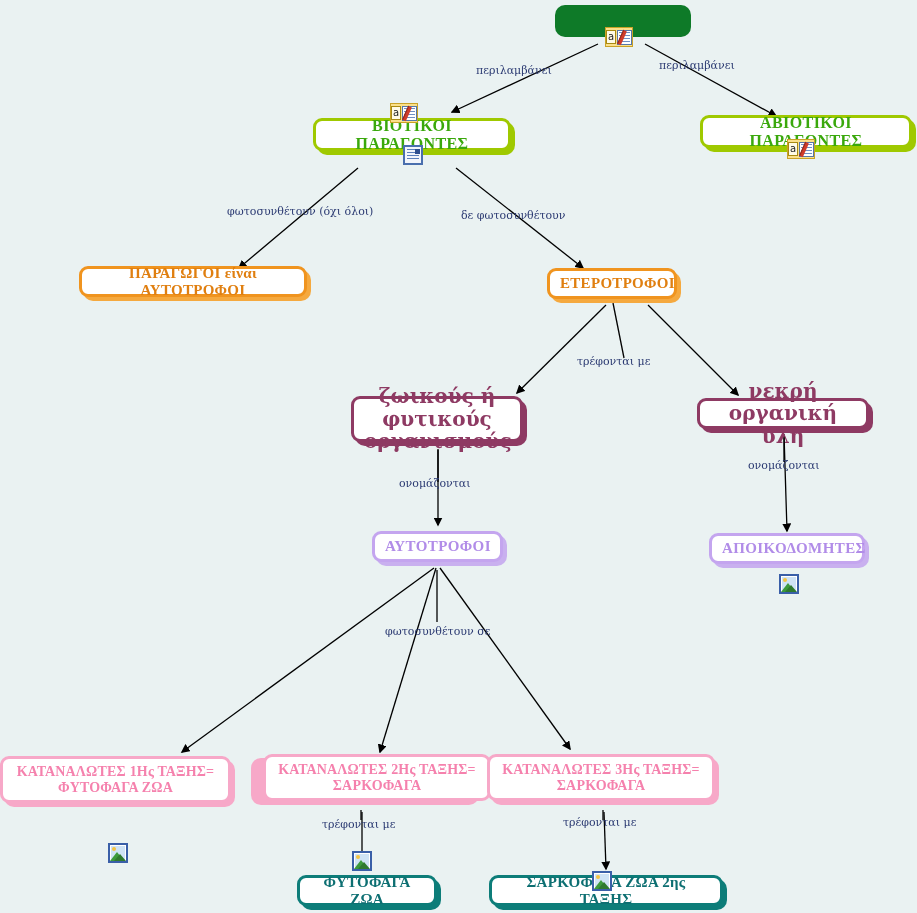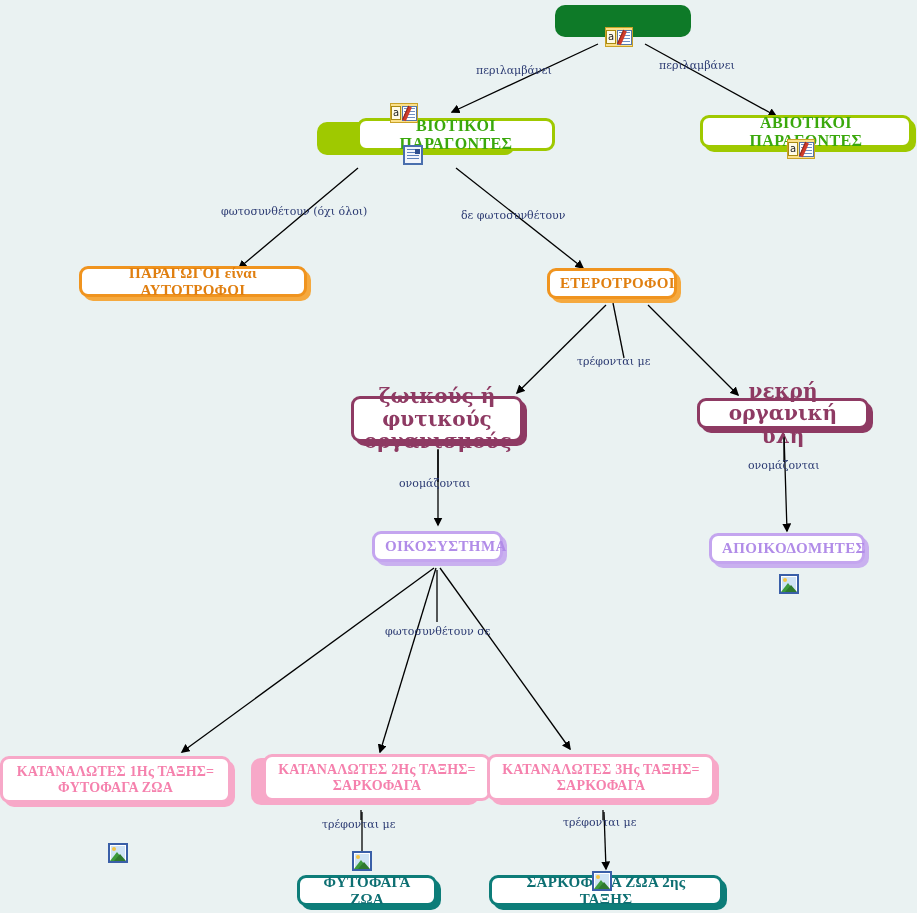--- a/index.html
+++ b/index.html
@@ -189,21 +189,21 @@
   </svg>
 
   <div class="shadow s-green" style="left:555px;top:5px;width:136px;height:32px;"></div>
   <div class="icon icon-note" style="left:605px;top:27px;">
     <span class="a">a</span>
     <span class="lines"></span>
     <span class="pen"></span>
   </div>
 
   <div class="shadow s-yellowgreen" style="left:317px;top:122px;width:198px;height:33px;"></div>
-  <div class="node c-yellowgreen" style="left:313px;top:118px;width:198px;height:33px;margin-left:44px;">
+  <div class="node c-yellowgreen" style="left:313px;top:118px;width:198px;height:33px;">
     <span class="lbl">ΒΙΟΤΙΚΟΙ ΠΑΡΑΓΟΝΤΕΣ</span>
   </div>
   <div class="icon icon-note" style="left:390px;top:103px;">
     <span class="a">a</span>
     <span class="lines"></span>
     <span class="pen"></span>
   </div>
   <div class="icon icon-doc" style="left:403px;top:145px;"></div>
 
   <div class="shadow s-yellowgreen" style="left:704px;top:119px;width:212px;height:33px;"></div>
@@ -232,21 +232,21 @@
 οργανισμούς</span>
   </div>
 
   <div class="shadow s-maroon" style="left:701px;top:402px;width:172px;height:31px;"></div>
   <div class="node c-maroon" style="left:697px;top:398px;width:172px;height:31px;">
     <span class="lbl">νεκρή οργανική ύλη</span>
   </div>
 
   <div class="shadow s-violet" style="left:376px;top:535px;width:131px;height:31px;"></div>
   <div class="node c-violet" style="left:372px;top:531px;width:131px;height:31px;">
-    <span class="lbl">ΟΙΚΟΣΥΣΤΗΜΑ</span>
+    <span class="lbl">ΑΥΤΟΤΡΟΦΟΙ</span>
   </div>
 
   <div class="shadow s-violet" style="left:713px;top:537px;width:156px;height:31px;"></div>
   <div class="node c-violet" style="left:709px;top:533px;width:156px;height:31px;">
     <span class="lbl">ΑΠΟΙΚΟΔΟΜΗΤΕΣ</span>
   </div>
   <div class="icon icon-image" style="left:779px;top:554px;">
     <span class="sky"></span>
     <span class="sun"></span>
     <span class="hill"></span>
@@ -294,21 +294,21 @@
     <span class="lbl">ΦΥΤΟΦΑΓΑ ΖΩΑ</span>
   </div>
 
   <div class="shadow s-teal" style="left:493px;top:879px;width:234px;height:31px;"></div>
   <div class="node c-teal" style="left:489px;top:875px;width:234px;height:31px;">
     <span class="lbl">ΣΑΡΚΟΦΑΓΑ ΖΩΑ 2ης ΤΑΞΗΣ</span>
   </div>
 
   <div class="elabel" style="left:476px;top:64px;">περιλαμβάνει</div>
   <div class="elabel" style="left:659px;top:59px;">περιλαμβάνει</div>
-  <div class="elabel" style="left:221px;top:205px;">φωτοσυνθέτουν (όχι όλοι)</div>
+  <div class="elabel" style="left:227px;top:205px;">φωτοσυνθέτουν (όχι όλοι)</div>
   <div class="elabel" style="left:461px;top:209px;">δε φωτοσυνθέτουν</div>
   <div class="elabel" style="left:577px;top:355px;">τρέφονται με</div>
   <div class="elabel" style="left:399px;top:477px;">ονομάζονται</div>
   <div class="elabel" style="left:748px;top:459px;">ονομάζονται</div>
   <div class="elabel" style="left:385px;top:625px;">φωτοσυνθέτουν σε</div>
   <div class="elabel" style="left:322px;top:818px;">τρέφονται με</div>
   <div class="elabel" style="left:563px;top:816px;">τρέφονται με</div>
 
 </div>
 

